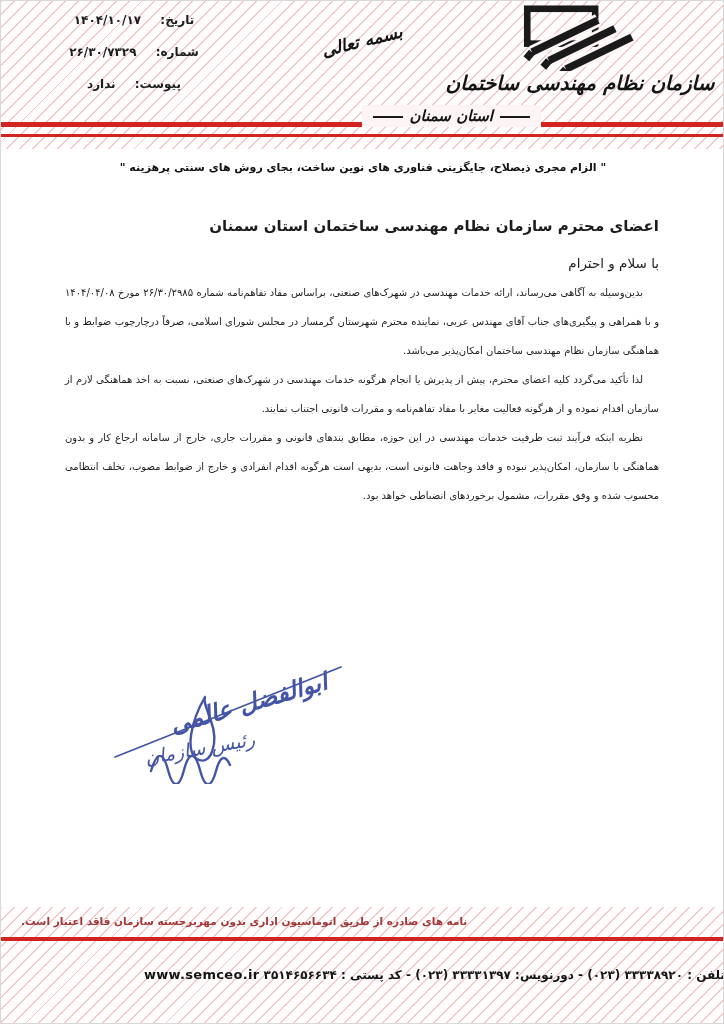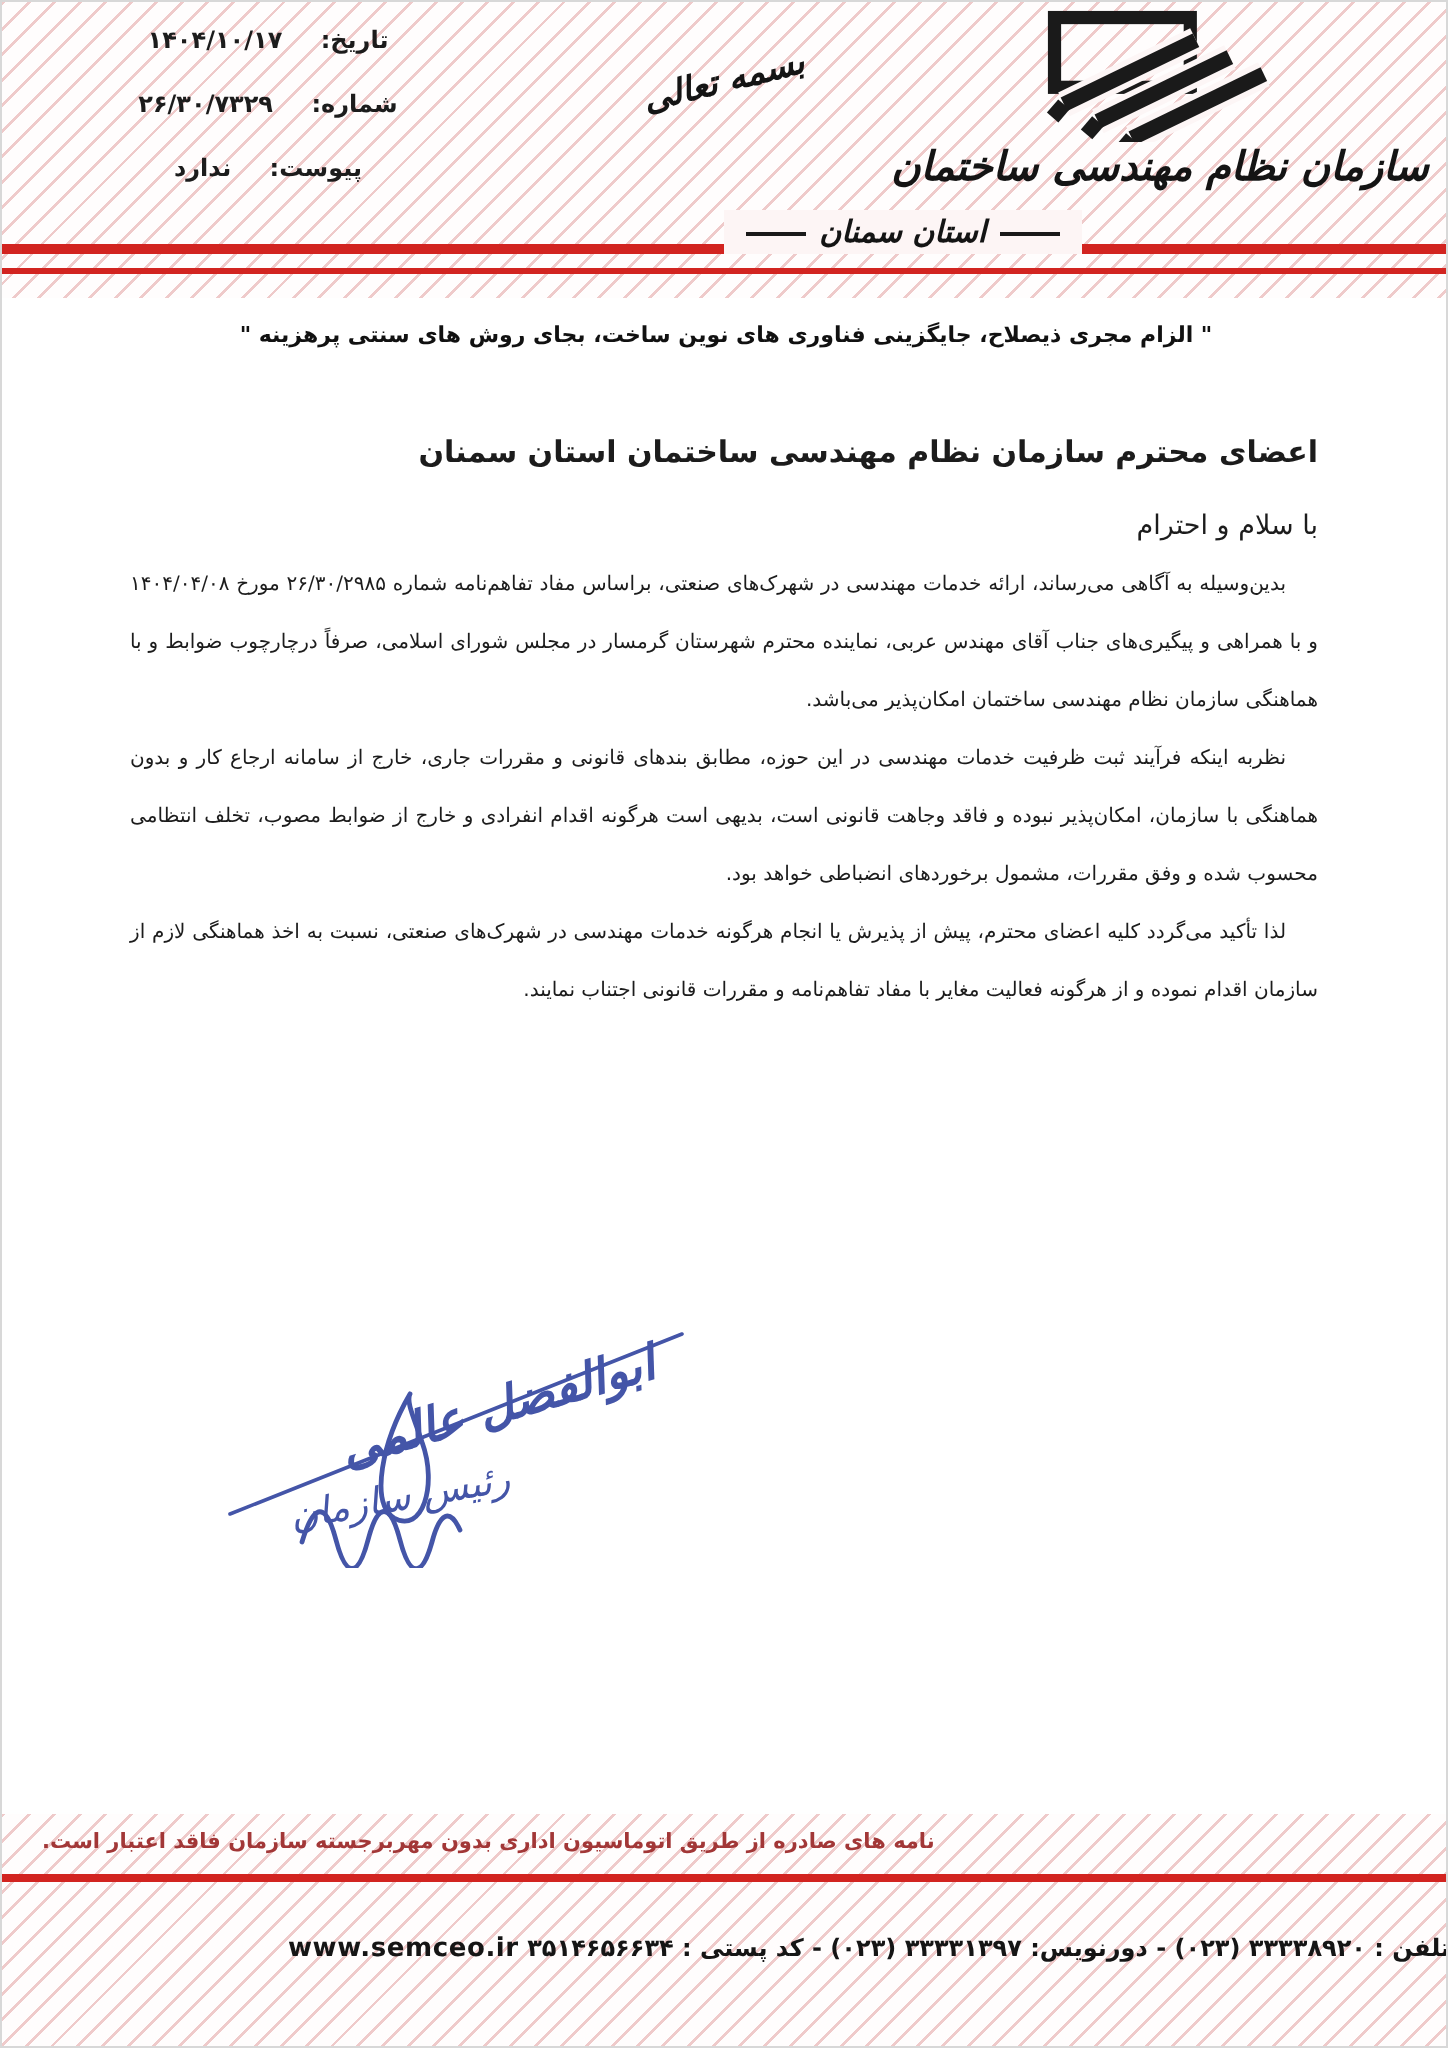--- a/index.html
+++ b/index.html
@@ -127,22 +127,22 @@
       <span class="dash"></span><span>استان سمنان</span><span class="dash"></span>
     </div>
   </div>
 
   <div class="slogan">" الزام مجری ذیصلاح، جایگزینی فناوری های نوین ساخت، بجای روش های سنتی پرهزینه "</div>
 
   <div class="letter-body">
     <p class="addressee">اعضای محترم سازمان نظام مهندسی ساختمان استان سمنان</p>
     <p class="salutation">با سلام و احترام</p>
     <p class="para">بدین‌وسیله به آگاهی می‌رساند، ارائه خدمات مهندسی در شهرک‌های صنعتی، براساس مفاد تفاهم‌نامه شماره ۲۶/۳۰/۲۹۸۵ مورخ ۱۴۰۴/۰۴/۰۸ و با همراهی و پیگیری‌های جناب آقای مهندس عربی، نماینده محترم شهرستان گرمسار در مجلس شورای اسلامی، صرفاً درچارچوب ضوابط و با هماهنگی سازمان نظام مهندسی ساختمان امکان‌پذیر می‌باشد.</p>
+    <p class="para">لذا تأکید می‌گردد کلیه اعضای محترم، پیش از پذیرش یا انجام هرگونه خدمات مهندسی در شهرک‌های صنعتی، نسبت به اخذ هماهنگی لازم از سازمان اقدام نموده و از هرگونه فعالیت مغایر با مفاد تفاهم‌نامه و مقررات قانونی اجتناب نمایند.</p>
     <p class="para">نظربه اینکه فرآیند ثبت ظرفیت خدمات مهندسی در این حوزه، مطابق بندهای قانونی و مقررات جاری، خارج از سامانه ارجاع کار و بدون هماهنگی با سازمان، امکان‌پذیر نبوده و فاقد وجاهت قانونی است، بدیهی است هرگونه اقدام انفرادی و خارج از ضوابط مصوب، تخلف انتظامی محسوب شده و وفق مقررات، مشمول برخوردهای انضباطی خواهد بود.</p>
-    <p class="para">لذا تأکید می‌گردد کلیه اعضای محترم، پیش از پذیرش یا انجام هرگونه خدمات مهندسی در شهرک‌های صنعتی، نسبت به اخذ هماهنگی لازم از سازمان اقدام نموده و از هرگونه فعالیت مغایر با مفاد تفاهم‌نامه و مقررات قانونی اجتناب نمایند.</p>
   </div>
 
   <div class="signature">
     <svg viewBox="0 0 260 125" width="260" height="125" aria-hidden="true">
       <g stroke="#4455a8" fill="none" stroke-linecap="round">
 
         <path d="M22,98 L248,8" stroke-width="1.8"></path>
 
         <path d="M112,38 C98,62 92,92 104,100 C118,108 126,84 118,62 C114,50 110,42 112,38" stroke-width="2.4"></path>
 

